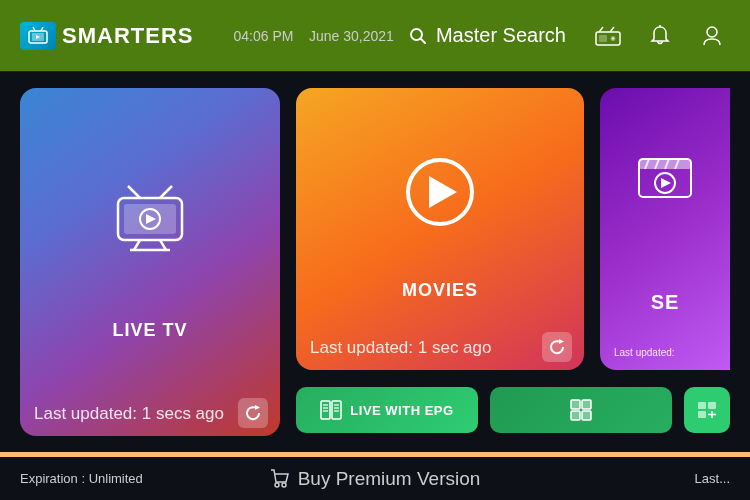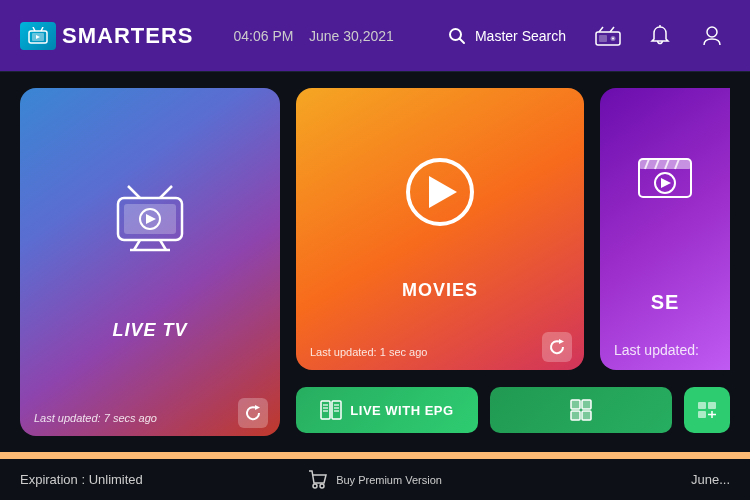--- a/index.html
+++ b/index.html
@@ -9,21 +9,21 @@
       background-color: #0d1117;
       font-family: 'Arial', sans-serif;
       overflow: hidden;
       color: white;
     }
 
     
     .header {
       display: flex;
       align-items: center;
-      background-color: #4c1d95;
+      background-color: #4d7c0f;
       height: 72px;
       padding: 0 20px;
       border-bottom: 1px solid #1a2233;
     }
 
     .logo-area {
       display: flex;
       align-items: center;
       gap: 6px;
       flex: 0 0 auto;
@@ -54,21 +54,21 @@
       white-space: nowrap;
     }
 
     .header-spacer { flex: 1; }
 
     .master-search {
       display: flex;
       align-items: center;
       gap: 8px;
       color: white;
-      font-size: 14px;
+      font-size: 20px;
       cursor: pointer;
     }
 
     .header-icons {
       display: flex;
       align-items: center;
       gap: 16px;
       margin-left: 24px;
     }
 
@@ -101,21 +101,20 @@
       align-items: center;
       justify-content: center;
       overflow: hidden;
       cursor: pointer;
     }
 
     .card-live-tv {
       flex: 0 0 260px;
       background: linear-gradient(135deg, #4158d0, #c850c0, #ffcc70);
       background: linear-gradient(145deg, #3a86d4 0%, #5b6dd1 30%, #8e44ad 60%, #c0392b 100%);
-      font-style: italic;
     }
 
     .card-movies {
       flex: 0 0 230px;
       background: linear-gradient(145deg, #f7971e, #ffd200, #e84393);
       background: linear-gradient(160deg, #f7971e 0%, #ffd200 40%, #e84393 100%);
       background: linear-gradient(150deg, #f5a623 0%, #f76b1c 50%, #d1345b 100%);
     }
 
     .card-series {
@@ -137,21 +136,21 @@
       color: white;
       letter-spacing: 1px;
       text-align: center;
       margin-top: 44px;
     }
 
     .card-last-updated {
       position: absolute;
       bottom: 12px;
       left: 14px;
-      font-size: 11px;
+      font-size: 17px;
       color: rgba(255,255,255,0.85);
     }
 
     .card-refresh-btn {
       position: absolute;
       bottom: 8px;
       right: 12px;
       width: 30px;
       height: 30px;
       background: rgba(255,255,255,0.25);
@@ -211,39 +210,39 @@
       background: #2ecc71;
       width: 46px;
       padding: 0;
       flex: 0 0 46px;
     }
 
     
     .footer {
       height: 48px;
       background-color: #0d1117;
-      border-top: 7px solid #fdba74;
+      border-top: 5px solid #fdba74;
       display: flex;
       align-items: center;
       padding: 0 20px;
       gap: 0;
     }
 
     .footer-expiration {
       color: #ccc;
       font-size: 13px;
       flex: 1;
     }
 
     .footer-buy {
       display: flex;
       align-items: center;
       gap: 8px;
       color: #ccc;
-      font-size: 11px;
+      font-size: 19px;
       cursor: pointer;
       flex: 1;
       justify-content: center;
     }
 
     .footer-logout {
       color: #ccc;
       font-size: 13px;
       cursor: pointer;
       flex: 1;
@@ -346,21 +345,21 @@
 
         <circle cx="40" cy="35" r="10" stroke="white" stroke-width="2" fill="none"></circle>
         <polygon points="36,30 36,40 46,35" fill="white"></polygon>
 
         <line x1="30" y1="56" x2="24" y2="66" stroke="white" stroke-width="2.5"></line>
         <line x1="50" y1="56" x2="56" y2="66" stroke="white" stroke-width="2.5"></line>
         <line x1="20" y1="66" x2="60" y2="66" stroke="white" stroke-width="2.5"></line>
       </svg>
     </div>
     <div class="card-title">LIVE TV</div>
-    <div class="card-last-updated">Last updated: 7 secs ago</div>
+    <div class="card-last-updated">Last updated: 1 secs ago</div>
     <div class="card-refresh-btn">
       <svg width="16" height="16" viewBox="0 0 16 16" fill="white">
         <path d="M14 8 A6 6 0 1 1 10 2.5" stroke="white" stroke-width="2" fill="none"></path>
         <polygon points="10,0 10,5 15,2.5" fill="white"></polygon>
       </svg>
     </div>
   </div>
 
   <div class="right-column">
 
@@ -390,21 +389,21 @@
             <line x1="14" y1="14" x2="10" y2="24" stroke="rgba(255,255,255,0.8)" stroke-width="2"></line>
             <line x1="24" y1="14" x2="20" y2="24" stroke="rgba(255,255,255,0.8)" stroke-width="2"></line>
             <line x1="34" y1="14" x2="30" y2="24" stroke="rgba(255,255,255,0.8)" stroke-width="2"></line>
             <line x1="44" y1="14" x2="40" y2="24" stroke="rgba(255,255,255,0.8)" stroke-width="2"></line>
 
             <circle cx="30" cy="38" r="10" stroke="white" stroke-width="2" fill="none"></circle>
             <polygon points="26,33 26,43 36,38" fill="white"></polygon>
           </svg>
         </div>
         <div class="card-title" style="font-size:20px;">SE</div>
-        <div class="card-last-updated" style="font-size:14px;">Last updated:</div>
+        <div class="card-last-updated" style="font-size:10px;">Last updated:</div>
       </div>
     </div>
 
     <div class="bottom-actions">
       <div class="action-btn action-btn-epg">
         <svg width="22" height="20" viewBox="0 0 22 20" fill="white">
           <rect x="1" y="1" width="9" height="18" rx="1" stroke="white" stroke-width="1.5" fill="none"></rect>
           <line x1="3" y1="5" x2="8" y2="5" stroke="white" stroke-width="1.2"></line>
           <line x1="3" y1="8" x2="8" y2="8" stroke="white" stroke-width="1.2"></line>
           <line x1="3" y1="11" x2="8" y2="11" stroke="white" stroke-width="1.2"></line>
@@ -439,14 +438,14 @@
 <div class="footer">
   <div class="footer-expiration">Expiration : Unlimited</div>
   <div class="footer-buy">
     <svg width="20" height="20" viewBox="0 0 20 20" fill="none">
       <path d="M1 1 L4 1 L6 13 L16 13 L18 5 L5 5" stroke="#ccc" stroke-width="1.5" fill="none"></path>
       <circle cx="7" cy="16" r="2" stroke="#ccc" stroke-width="1.5" fill="none"></circle>
       <circle cx="14" cy="16" r="2" stroke="#ccc" stroke-width="1.5" fill="none"></circle>
     </svg>
     <span>Buy Premium Version</span>
   </div>
-  <div class="footer-logout">June...</div>
+  <div class="footer-logout">Last...</div>
 </div>
 
 </body></html>

